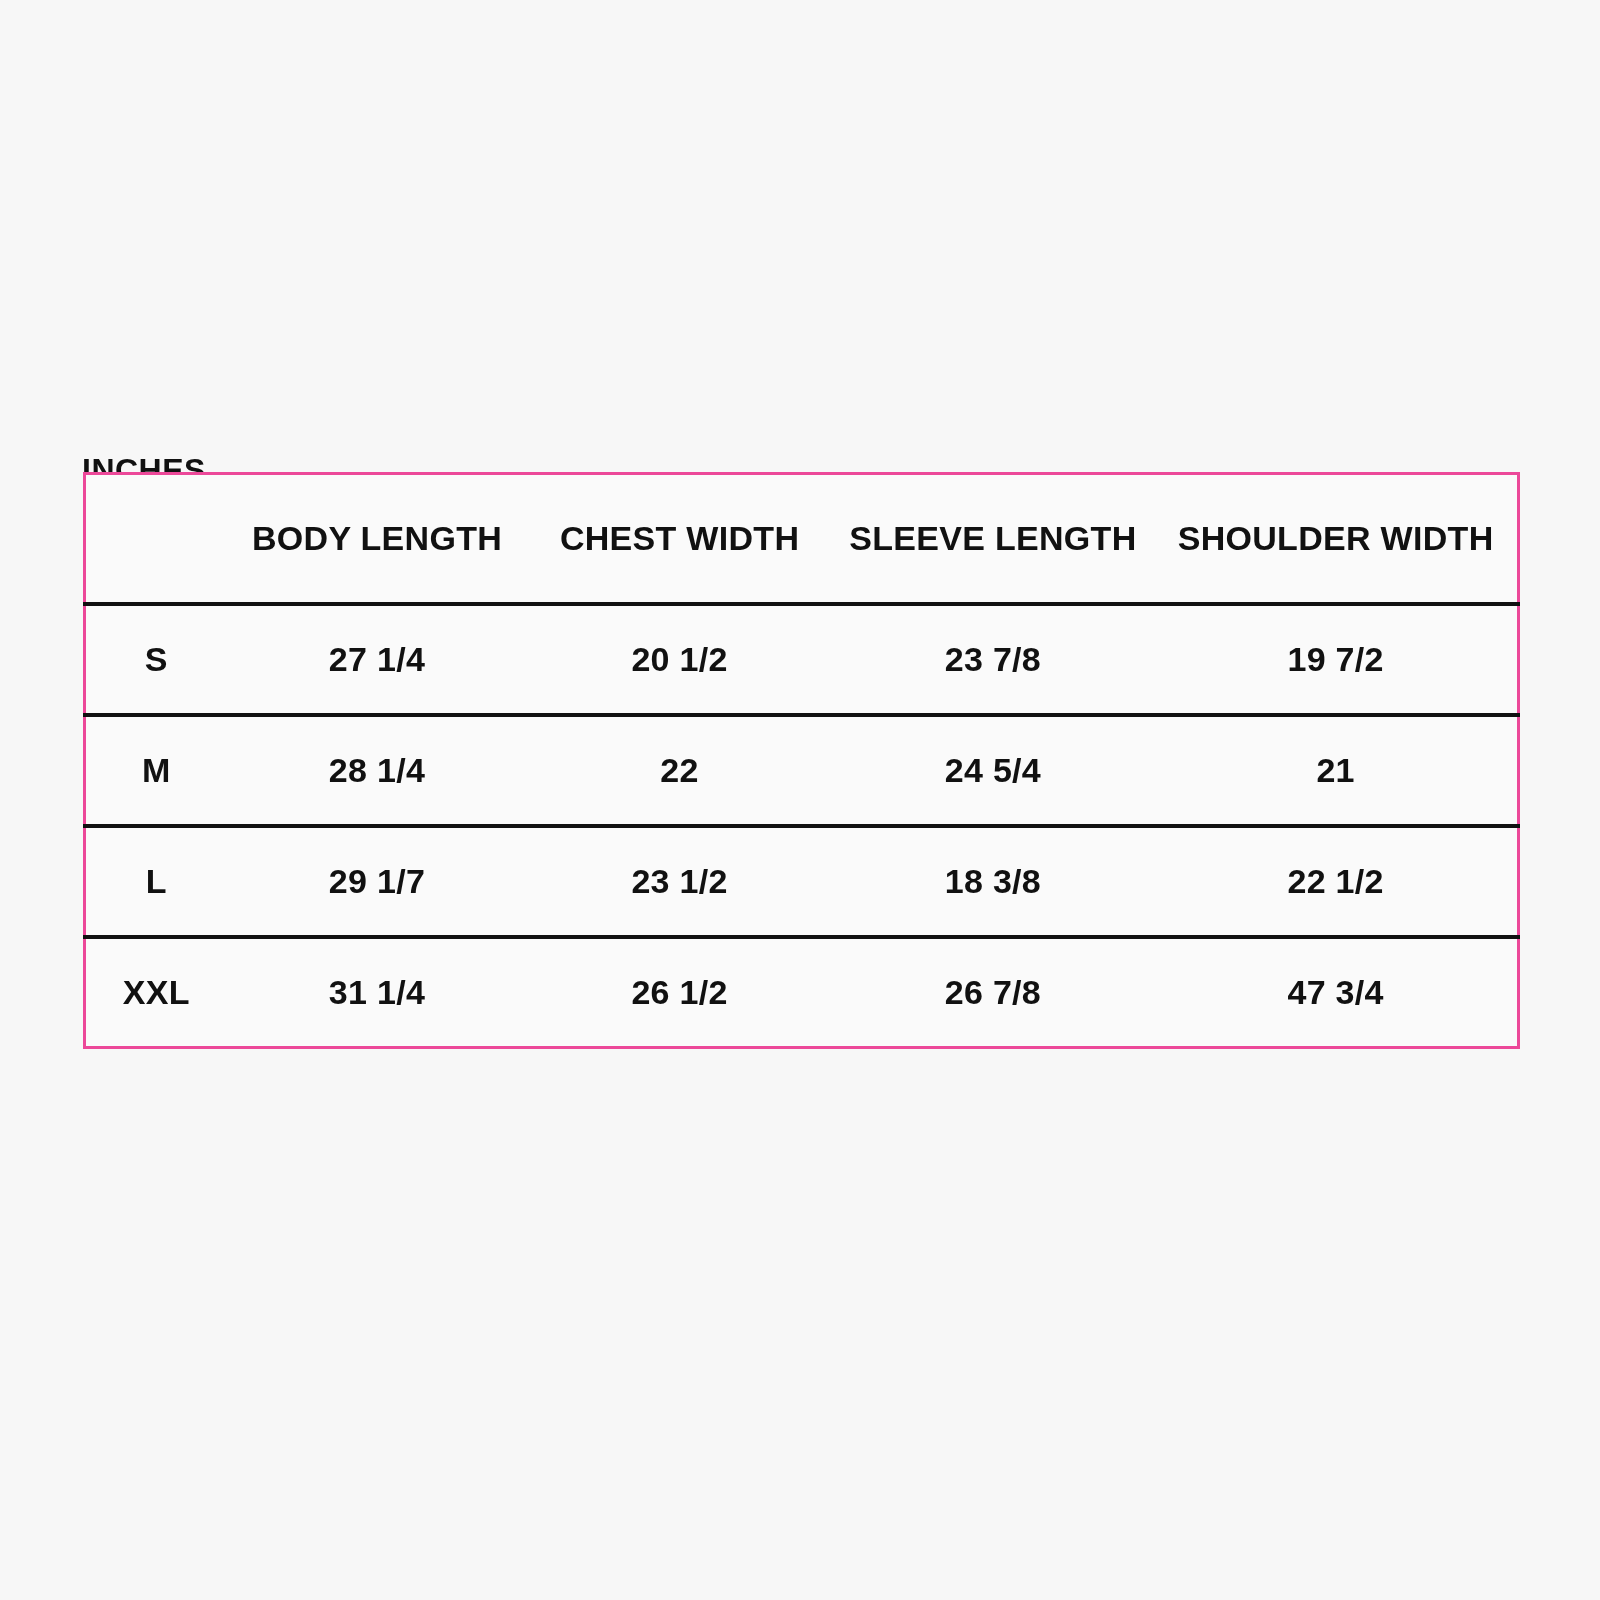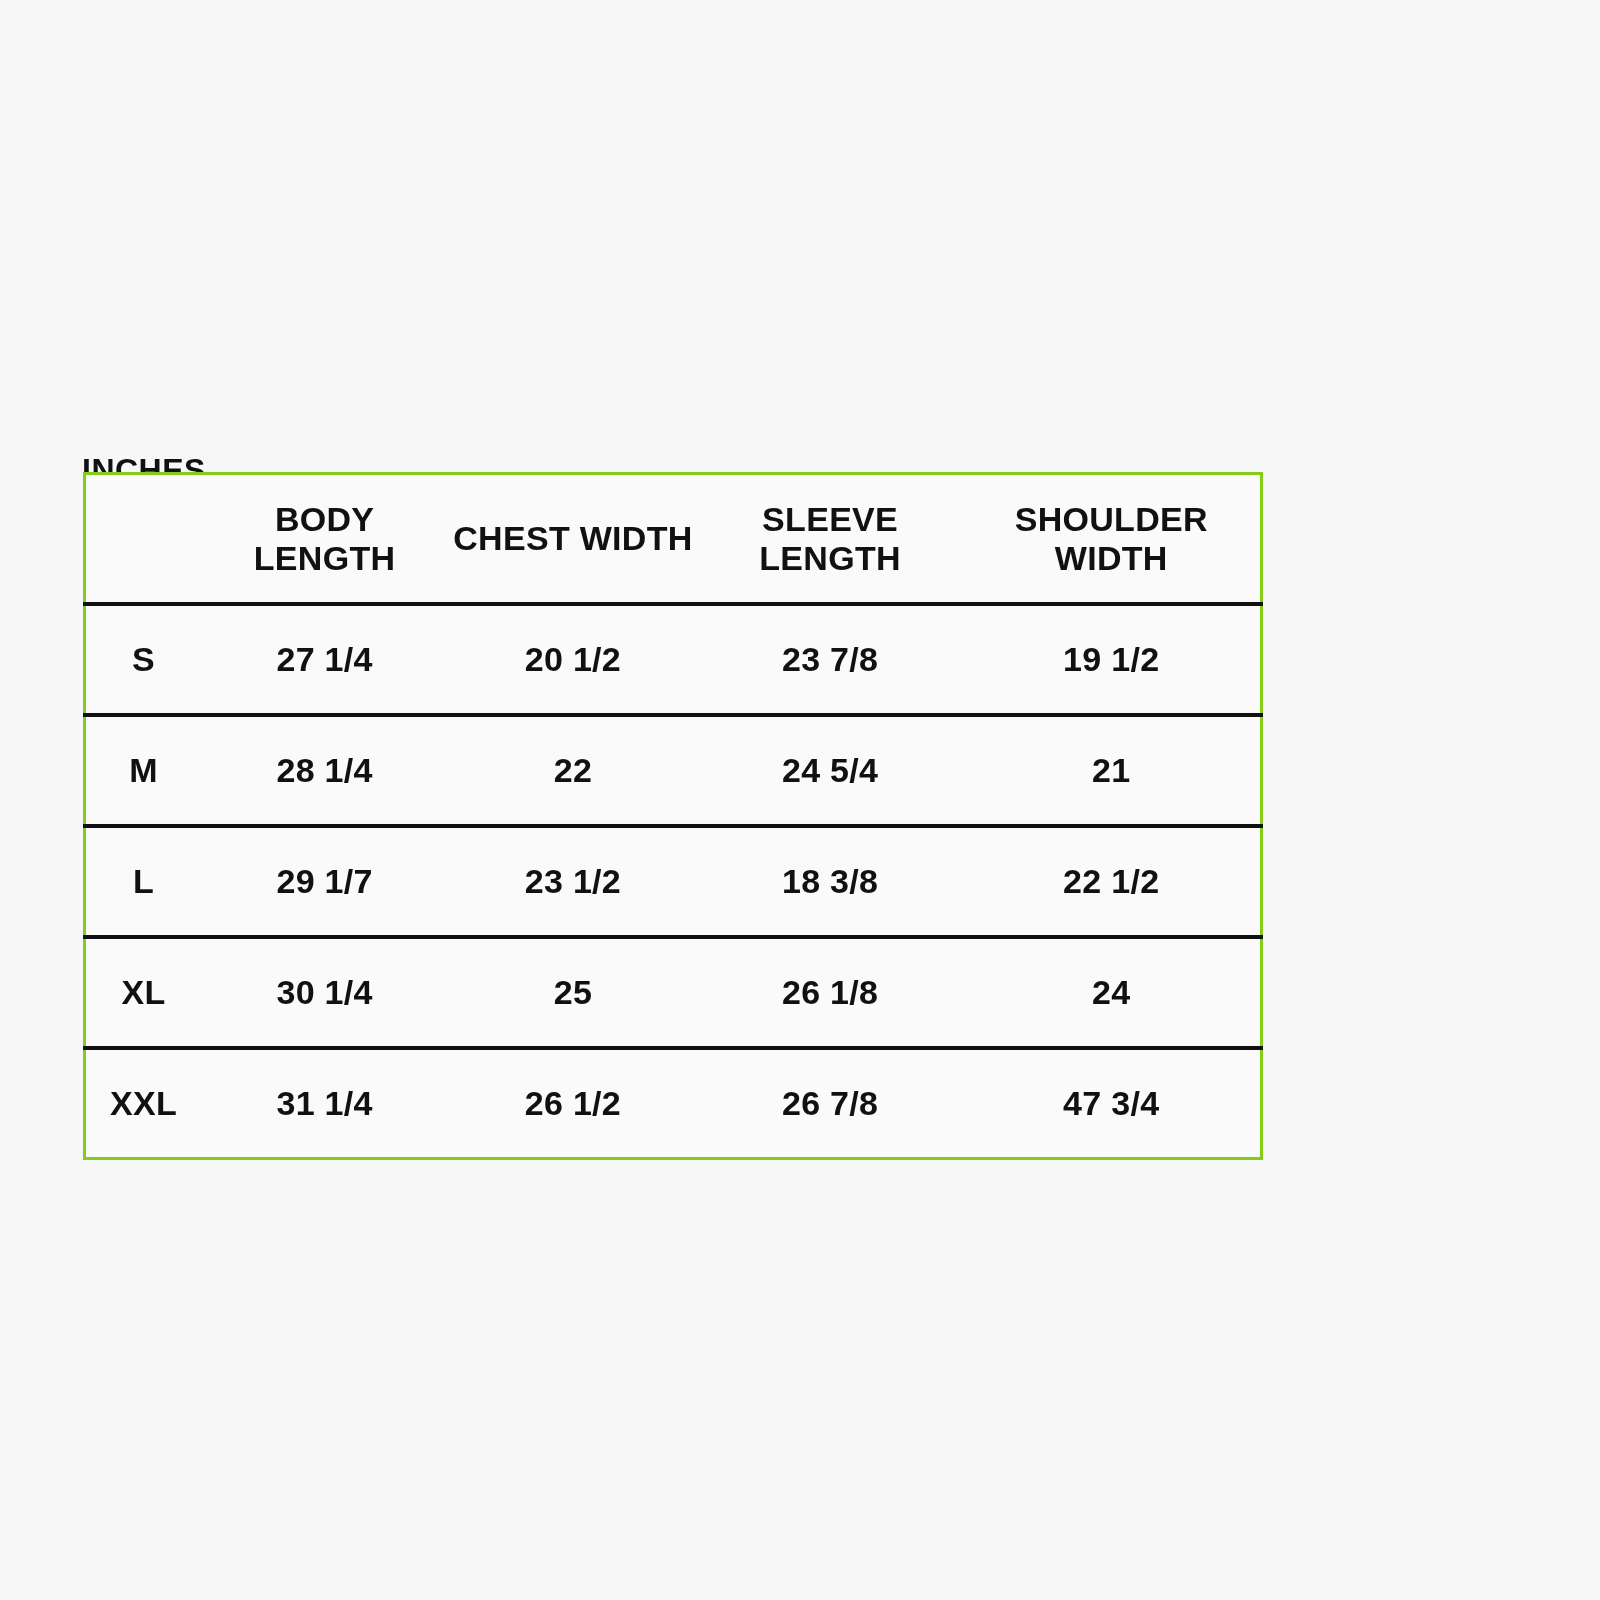--- a/index.html
+++ b/index.html
@@ -22,25 +22,25 @@
     font-size: 32px;
     font-weight: 700;
     letter-spacing: 0.5px;
     color: #111111;
     margin-top: 44px;
   }
   table.size-chart {
     position: absolute;
     left: 83px;
     top: 472px;
-    width: 1180px;
+    width: 1437px;
     border-collapse: collapse;
     table-layout: fixed;
     background: #fafafa;
-    border: 3px solid #84cc16;
+    border: 3px solid #ec4899;
   }
   table.size-chart col.c-size   { width: 9.9%; }
   table.size-chart col.c-body   { width: 21.0%; }
   table.size-chart col.c-chest  { width: 21.2%; }
   table.size-chart col.c-sleeve { width: 22.5%; }
   table.size-chart col.c-shoulder { width: 25.4%; }
   table.size-chart th,
   table.size-chart td {
     text-align: center;
     vertical-align: middle;
@@ -82,44 +82,37 @@
       <th>SLEEVE LENGTH</th>
       <th>SHOULDER WIDTH</th>
     </tr>
   </thead>
   <tbody>
     <tr>
       <td>S</td>
       <td>27 1/4</td>
       <td>20 1/2</td>
       <td>23 7/8</td>
-      <td>19 1/2</td>
+      <td>19 7/2</td>
     </tr>
     <tr>
       <td>M</td>
       <td>28 1/4</td>
       <td>22</td>
       <td>24 5/4</td>
       <td>21</td>
     </tr>
     <tr>
       <td>L</td>
       <td>29 1/7</td>
       <td>23 1/2</td>
       <td>18 3/8</td>
       <td>22 1/2</td>
     </tr>
     <tr>
-      <td>XL</td>
-      <td>30 1/4</td>
-      <td>25</td>
-      <td>26 1/8</td>
-      <td>24</td>
-    </tr>
-    <tr>
       <td>XXL</td>
       <td>31 1/4</td>
       <td>26 1/2</td>
       <td>26 7/8</td>
       <td>47 3/4</td>
     </tr>
   </tbody>
 </table>
 
 </body></html>

